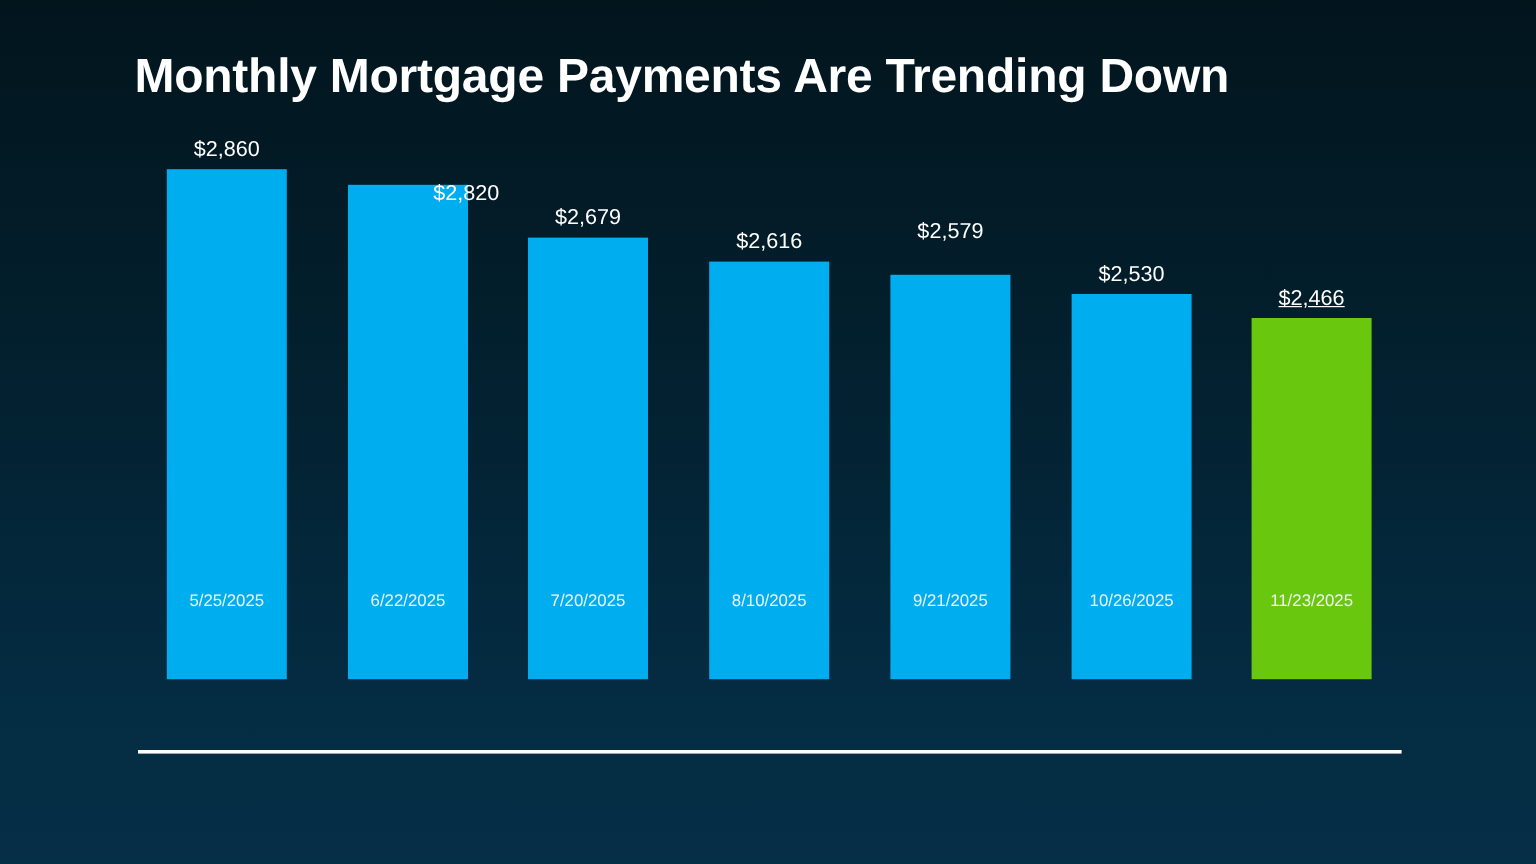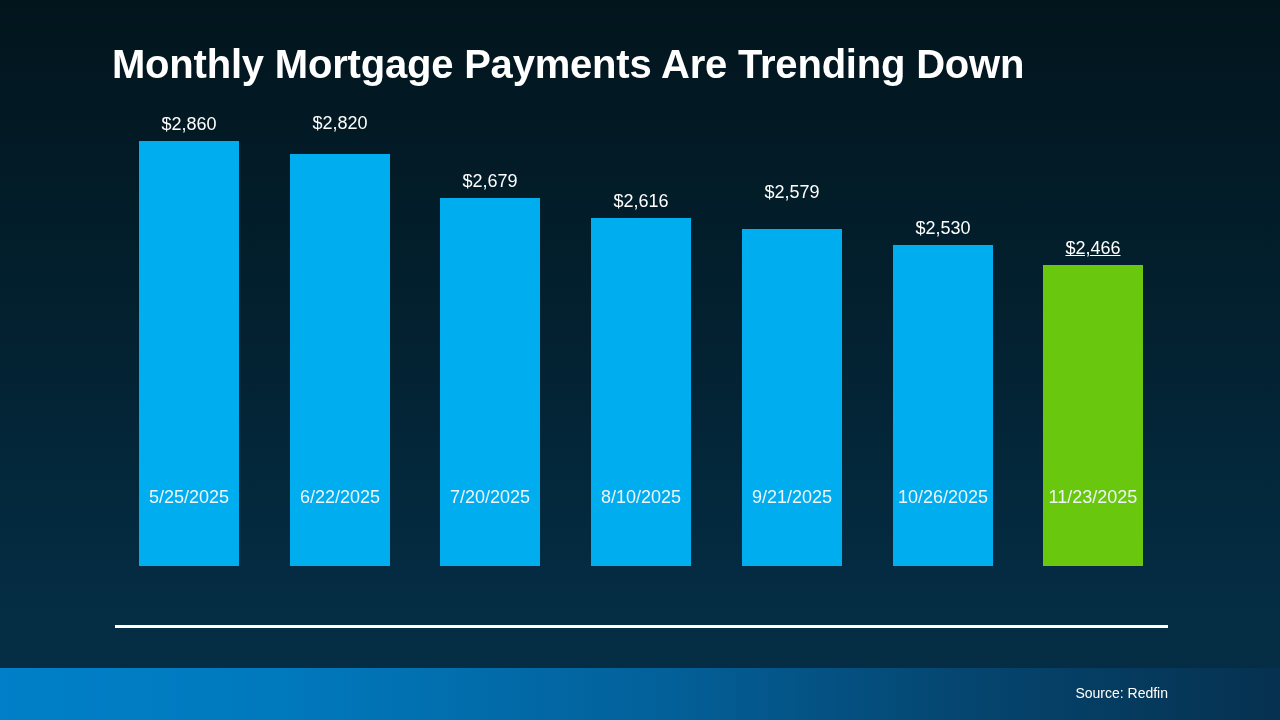--- a/index.html
+++ b/index.html
@@ -73,21 +73,21 @@
     font-size: 18px;
     color: #ffffff;
     white-space: nowrap;
   }
   .tick-label {
     position: absolute;
     bottom: 58px;
     left: -26px;
     width: 152px;
     text-align: center;
-    font-size: 18px;
+    font-size: 14px;
     color: #eef4f8;
     white-space: nowrap;
   }
 
   #axis-line {
     position: absolute;
     left: 115px;
     top: 625px;
     width: 1053px;
     height: 3px;
@@ -122,21 +122,21 @@
   </div>
 
   <div id="plot">
       <div class="bar-group" style="left: 139px;">
         <div class="bar" title="5/25/2025: $2,860" style="height: 425px; background: rgb(0, 173, 239);"></div>
         <div class="bar-label" style="bottom: 431px;">$2,860</div>
         <div class="tick-label">5/25/2025</div>
       </div>
       <div class="bar-group" style="left: 290px;">
         <div class="bar" title="6/22/2025: $2,820" style="height: 412px; background: rgb(0, 173, 239);"></div>
-        <div class="bar-label" style="bottom: 432px;">$2,820</div>
+        <div class="bar-label" style="bottom: 394px; text-align: right;">$2,820</div>
         <div class="tick-label">6/22/2025</div>
       </div>
       <div class="bar-group" style="left: 440px;">
         <div class="bar" title="7/20/2025: $2,679" style="height: 368px; background: rgb(0, 173, 239);"></div>
         <div class="bar-label" style="bottom: 374px;">$2,679</div>
         <div class="tick-label">7/20/2025</div>
       </div>
       <div class="bar-group" style="left: 591px;">
         <div class="bar" title="8/24/2025: $2,616" style="height: 348px; background: rgb(0, 173, 239);"></div>
         <div class="bar-label" style="bottom: 354px;">$2,616</div>
@@ -154,17 +154,14 @@
       </div>
       <div class="bar-group" style="left: 1043px;">
         <div class="bar highlight" title="11/23/2025: $2,466" style="height: 301px; background: rgb(105, 199, 14);"></div>
         <div class="bar-label" style="bottom: 307px; text-decoration: underline;">$2,466</div>
         <div class="tick-label">11/23/2025</div>
       </div>
     </div>
 
   <div id="axis-line"></div>
 
-  <div id="footer">
-    <div id="source-text">Source: Redfin</div>
-  </div>
 
 </div>
 
 </body></html>

